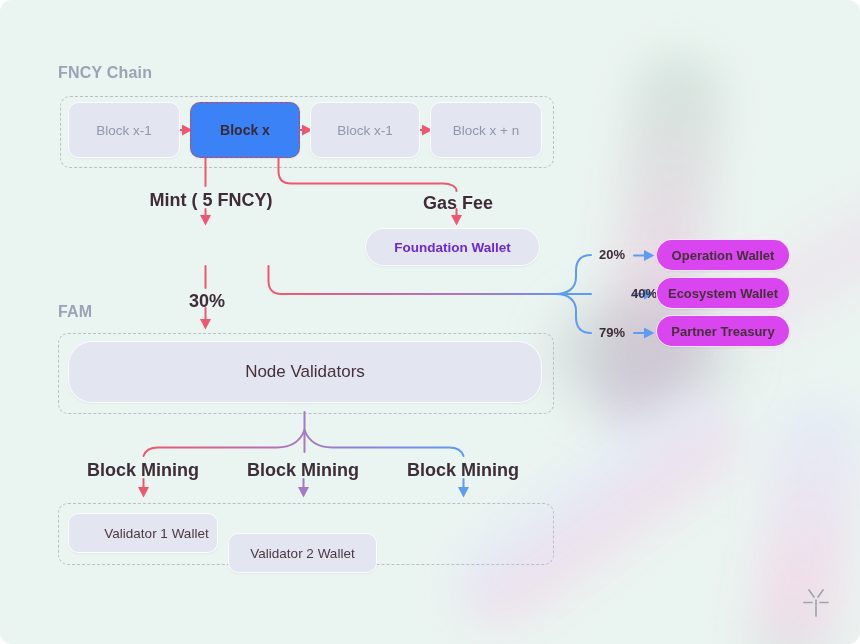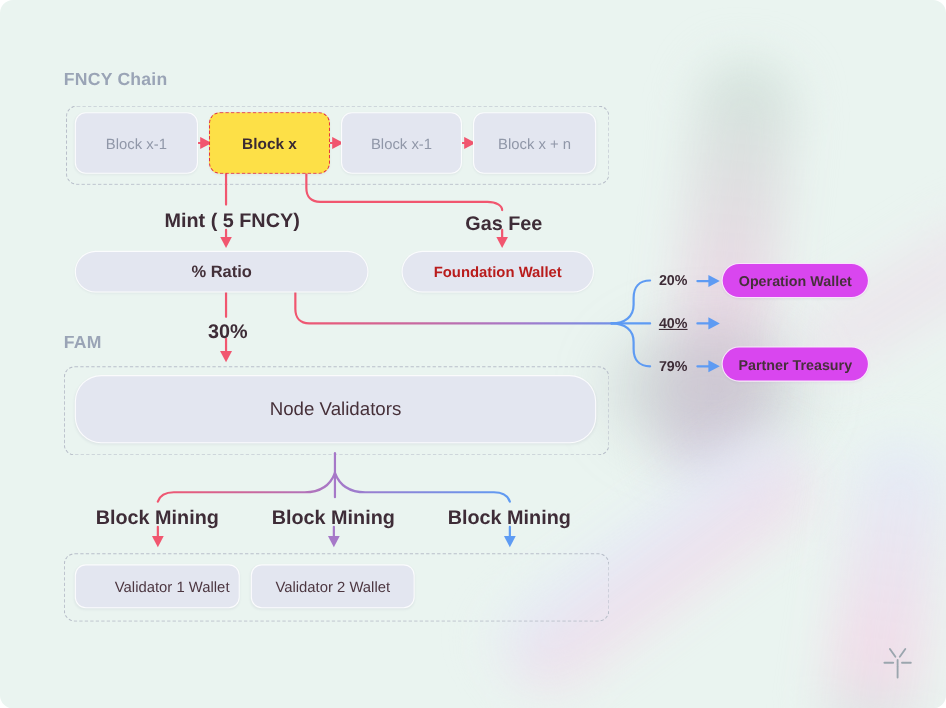--- a/index.html
+++ b/index.html
@@ -27,24 +27,24 @@
   .g-chain{left:60px;top:96px;width:492px;height:70px;}
   .g-fam{left:58px;top:333px;width:494px;height:79px;}
   .g-validators{left:58px;top:503px;width:494px;height:60px;}
   
   .wires{position:absolute;left:0;top:0;z-index:2;pointer-events:none;}
   
   .node{position:absolute;z-index:3;display:flex;align-items:center;justify-content:center;
         background:#e3e6f0;border:1px solid rgba(255,255,255,.85);border-radius:10px;
         box-shadow:0 1px 2px rgba(90,90,130,.07);box-sizing:border-box;}
   .block{top:102px;height:56px;color:#9097a8;font-size:13.5px;}
-  .block.hl{background:#fde047;border:1.5px dashed #e5383f;color:#3a2a33;font-weight:bold;font-size:14px;}
+  .block.hl{background:#3b82f6;border:1.5px dashed #e5383f;color:#3a2a33;font-weight:bold;font-size:14px;}
   .pill{border-radius:19px;}
   .ratio{left:68px;top:228px;width:267px;height:38px;font-weight:bold;font-size:15px;color:#433039;}
-  .foundation{left:365px;top:228px;width:175px;height:38px;font-weight:bold;font-size:13.5px;color:#b91c1c;}
+  .foundation{left:365px;top:228px;width:175px;height:38px;font-weight:bold;font-size:13.5px;color:#6d28d9;}
   .nodevalidators{left:68px;top:341px;width:474px;height:62px;border-radius:24px;
         font-weight:normal;font-size:17px;color:#463039;}
   .rpill{left:656px;width:134px;height:32px;border-radius:16px;background:#d946ef;
         font-weight:bold;font-size:13px;color:#46303a;}
   .vbox{top:513px;height:40px;font-size:13.5px;font-weight:500;color:#4d3741;}
   
   .heading{position:absolute;z-index:3;font-size:16px;font-weight:bold;color:#9aa4b6;letter-spacing:.2px;}
   .lbl{position:absolute;z-index:3;font-size:18px;font-weight:bold;color:#3e2c37;
        text-align:center;transform:translateX(-50%);white-space:nowrap;}
   .pct{position:absolute;z-index:3;font-size:13px;font-weight:bold;color:#3e2c37;
@@ -132,37 +132,37 @@
 
   <div class="node block" style="left:68px;width:112px;">Block x-1</div>
   <div class="node block hl" style="left:190px;width:110px;">Block x</div>
   <div class="node block" style="left:310px;width:110px;">Block x-1</div>
   <div class="node block" style="left:430px;width:112px;">Block x + n</div>
 
   <div class="lbl" style="left:211px;top:190px;">Mint ( 5 FNCY)</div>
   <div class="lbl" style="left:458px;top:193px;">Gas Fee</div>
   <div class="lbl" style="left:207px;top:291px;">30%</div>
 
-  <div class="node pill ratio">% Ratio</div>
   <div class="node pill foundation">Foundation Wallet</div>
 
   <div class="node nodevalidators">Node Validators</div>
 
   <div class="pct" style="left:612px;top:247px;">20%</div>
-  <div class="pct" style="left:612px;top:286px;text-decoration:underline;">40%</div>
+  <div class="pct" style="left:644px;top:286px;">40%</div>
   <div class="pct" style="left:612px;top:325px;">79%</div>
   <div class="node pill rpill" style="top:239px;">Operation Wallet</div>
+  <div class="node pill rpill" style="top:277px;">Ecosystem Wallet</div>
   <div class="node pill rpill" style="top:315px;">Partner Treasury</div>
 
   <div class="lbl" style="left:143px;top:460px;">Block Mining</div>
   <div class="lbl" style="left:303px;top:460px;">Block Mining</div>
   <div class="lbl" style="left:463px;top:460px;">Block Mining</div>
 
   <div class="node vbox" style="left:68px;width:150px;padding-left:27px;">Validator 1 Wallet</div>
-  <div class="node vbox" style="left:228px;width:149px;">Validator 2 Wallet</div>
+  <div class="node vbox" style="left:228px;width:149px;margin-top:20px;">Validator 2 Wallet</div>
 
   <svg class="watermark" width="32" height="34" viewBox="0 0 32 34">
     <g stroke="#9ba6ae" stroke-width="1.7" stroke-linecap="round" fill="none">
       <path d="M9 4 L14 11"></path>
       <path d="M23 4 L18 11"></path>
       <path d="M4 16.5 L12 16.5"></path>
       <path d="M20 16.5 L28 16.5"></path>
       <path d="M16 14 L16 19"></path>
       <path d="M16 20 L16 30"></path>
     </g>

